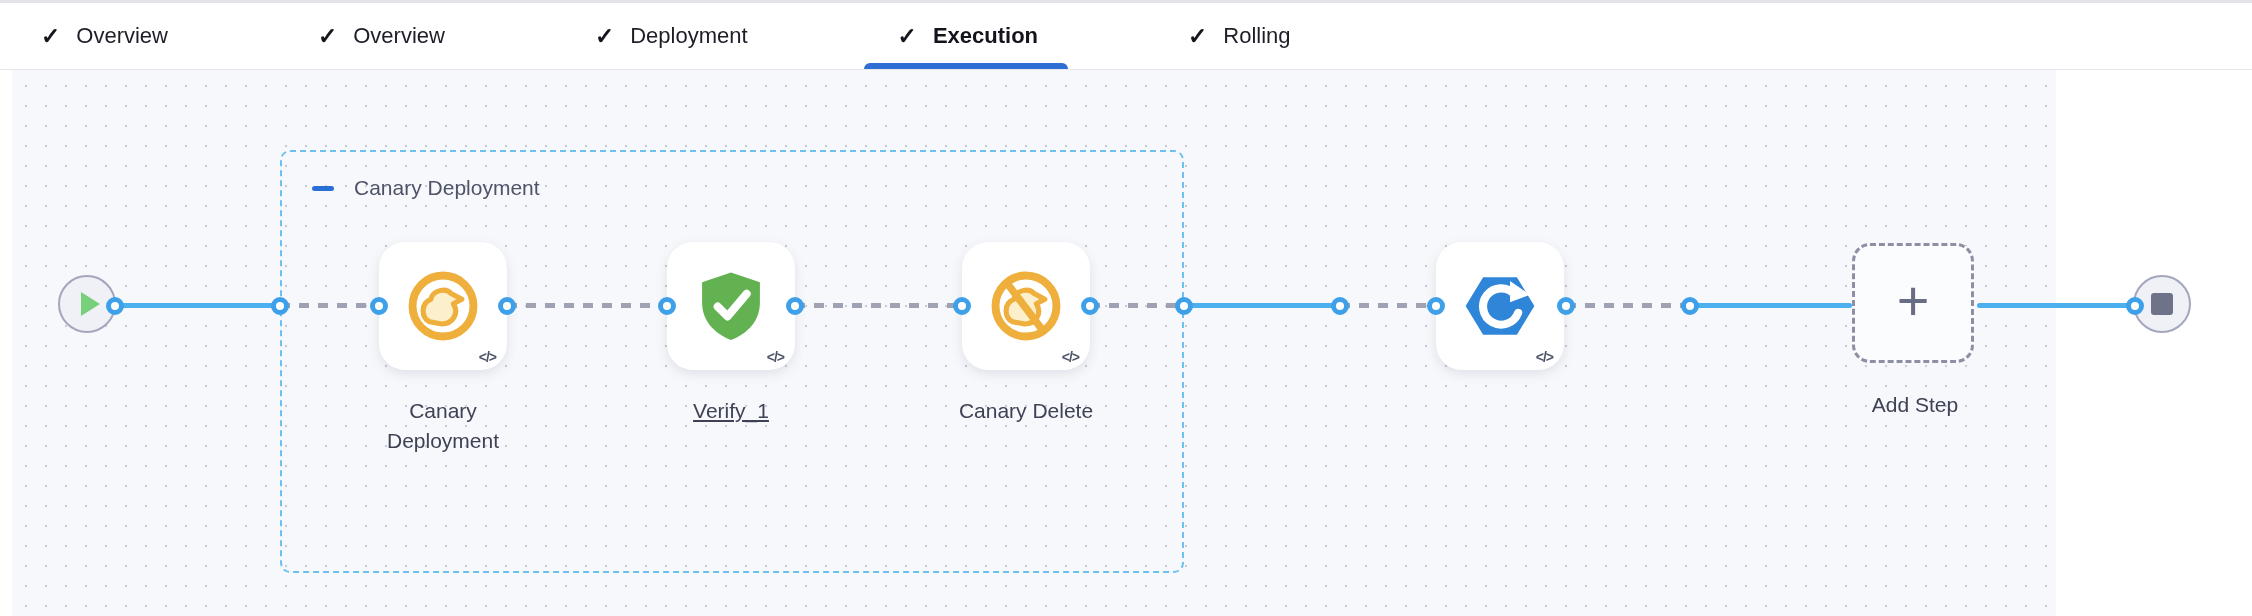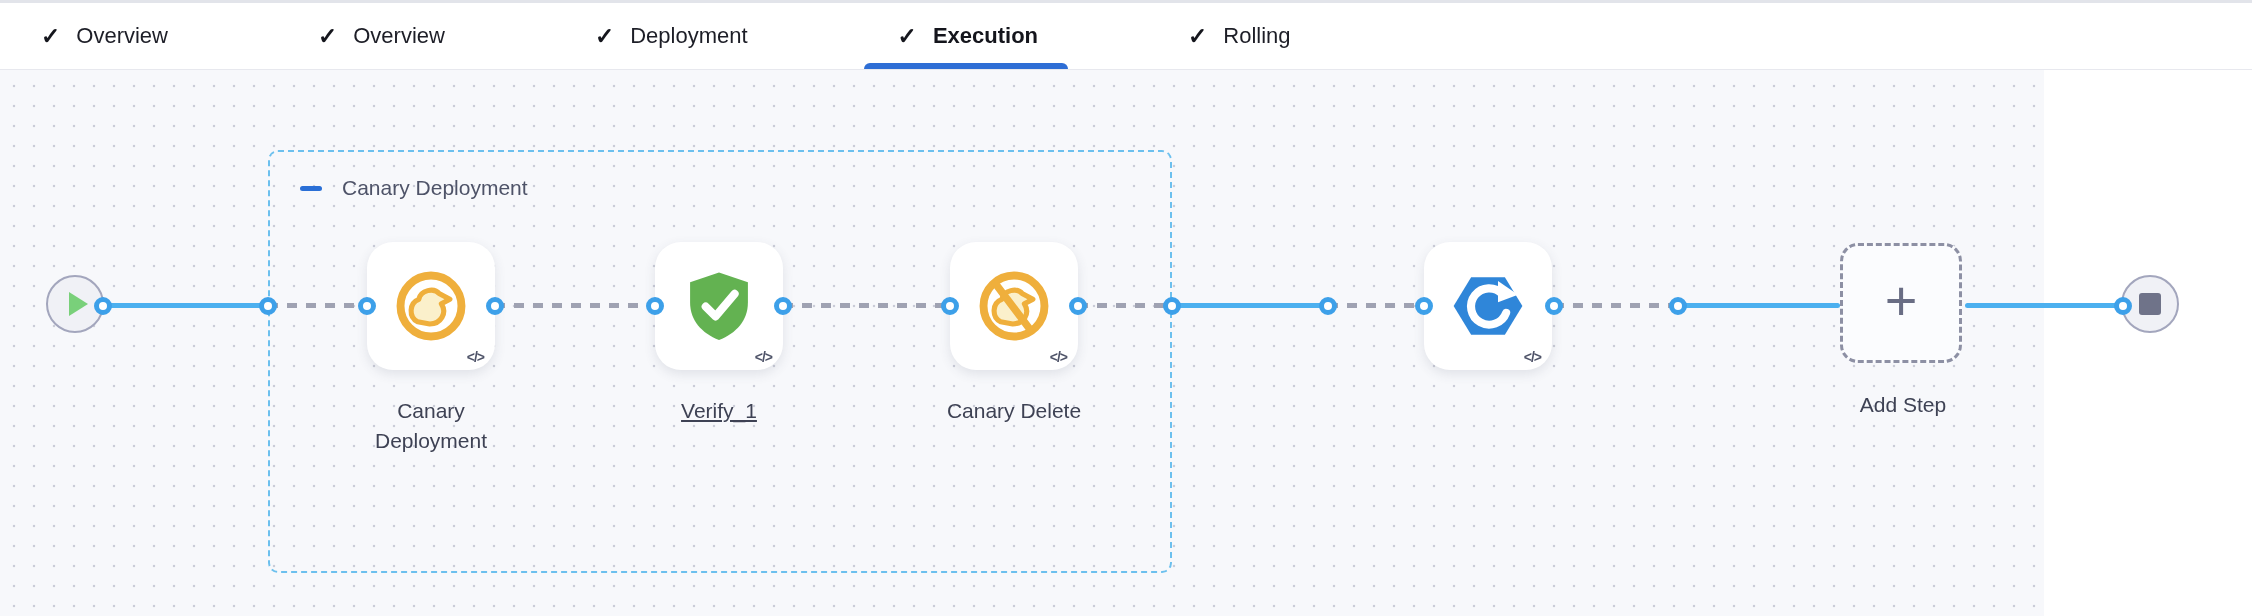--- a/index.html
+++ b/index.html
@@ -16,21 +16,21 @@
          font-size:22px; color:#1d1e27; font-weight:500; cursor:pointer; }
   .tab .check { font-size:23px; font-weight:700; color:#15161d; line-height:1; }
   .tab.active { font-weight:700; color:#14151c; }
   .tab.active::after {
     content:""; position:absolute; left:-34px; right:-30px; bottom:0; height:6px;
     background:#2e6ed5; border-radius:6px 6px 0 0;
   }
 
   
   .canvas {
-    position:absolute; left:0; top:70px; width:2044px; height:546px;
+    position:absolute; left:12px; top:70px; width:2044px; height:546px;
     background-color:#f7f8fb;
     background-image:radial-gradient(circle, #caccd8 1.4px, transparent 1.6px);
     background-size:20px 20px; background-position:4px 6px;
   }
 
   
   .seg { position:absolute; height:5px; top:233px; z-index:1; }
   .seg.solid { background:#4cb0ef; border-radius:3px; }
   .seg.dash  { background:repeating-linear-gradient(90deg,#9fa2b2 0 10px,transparent 10px 19px); }
 

